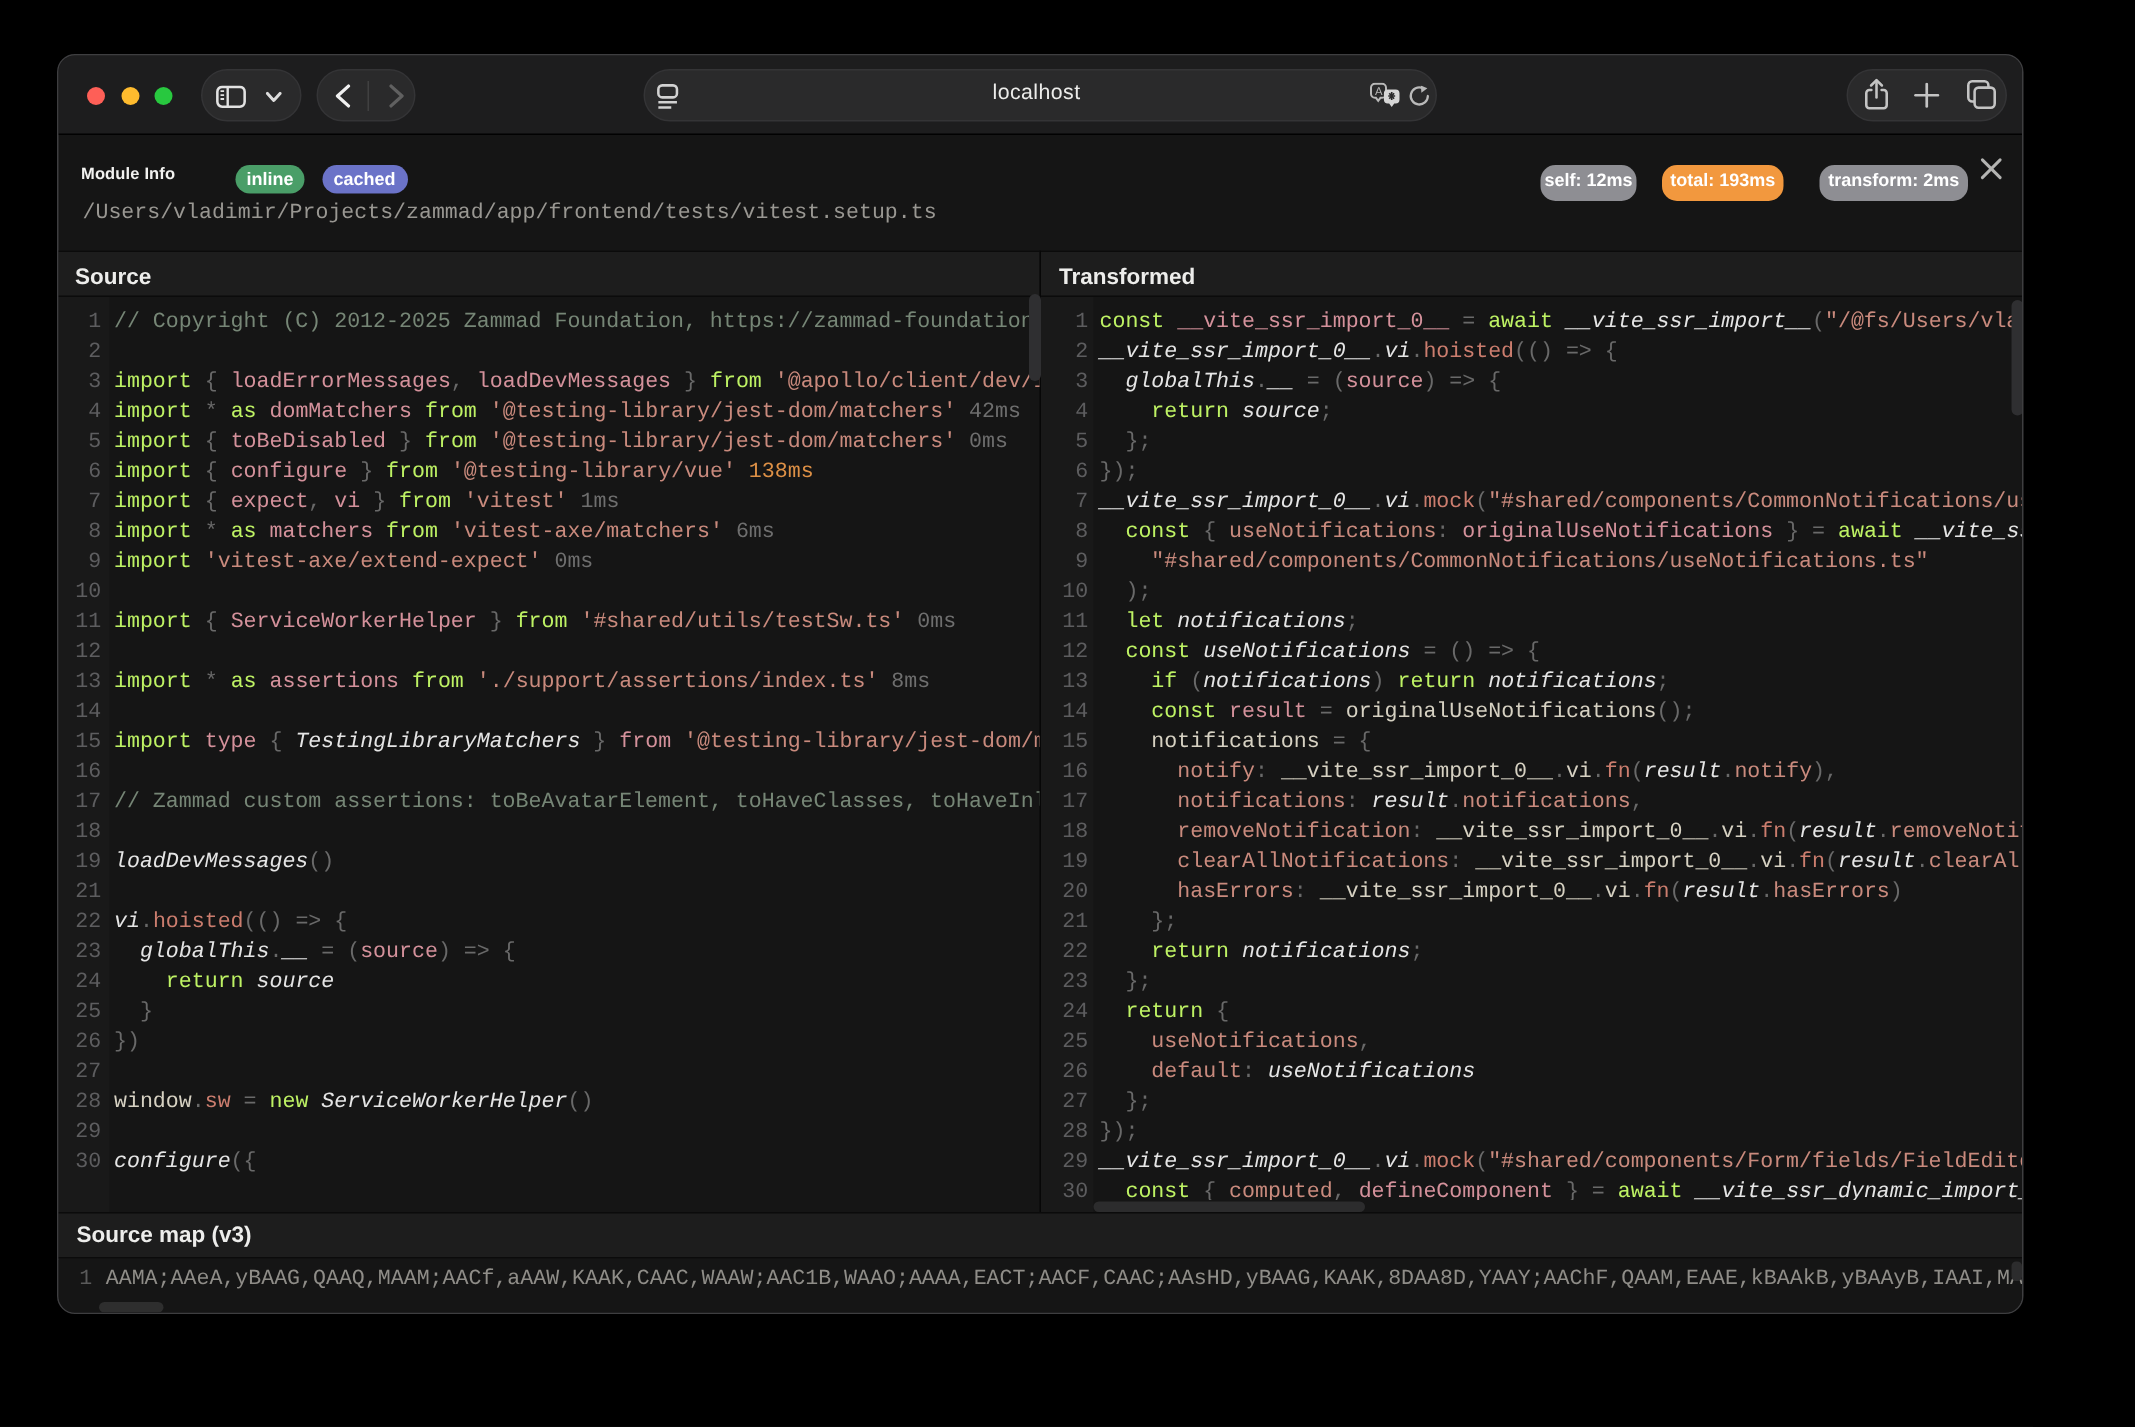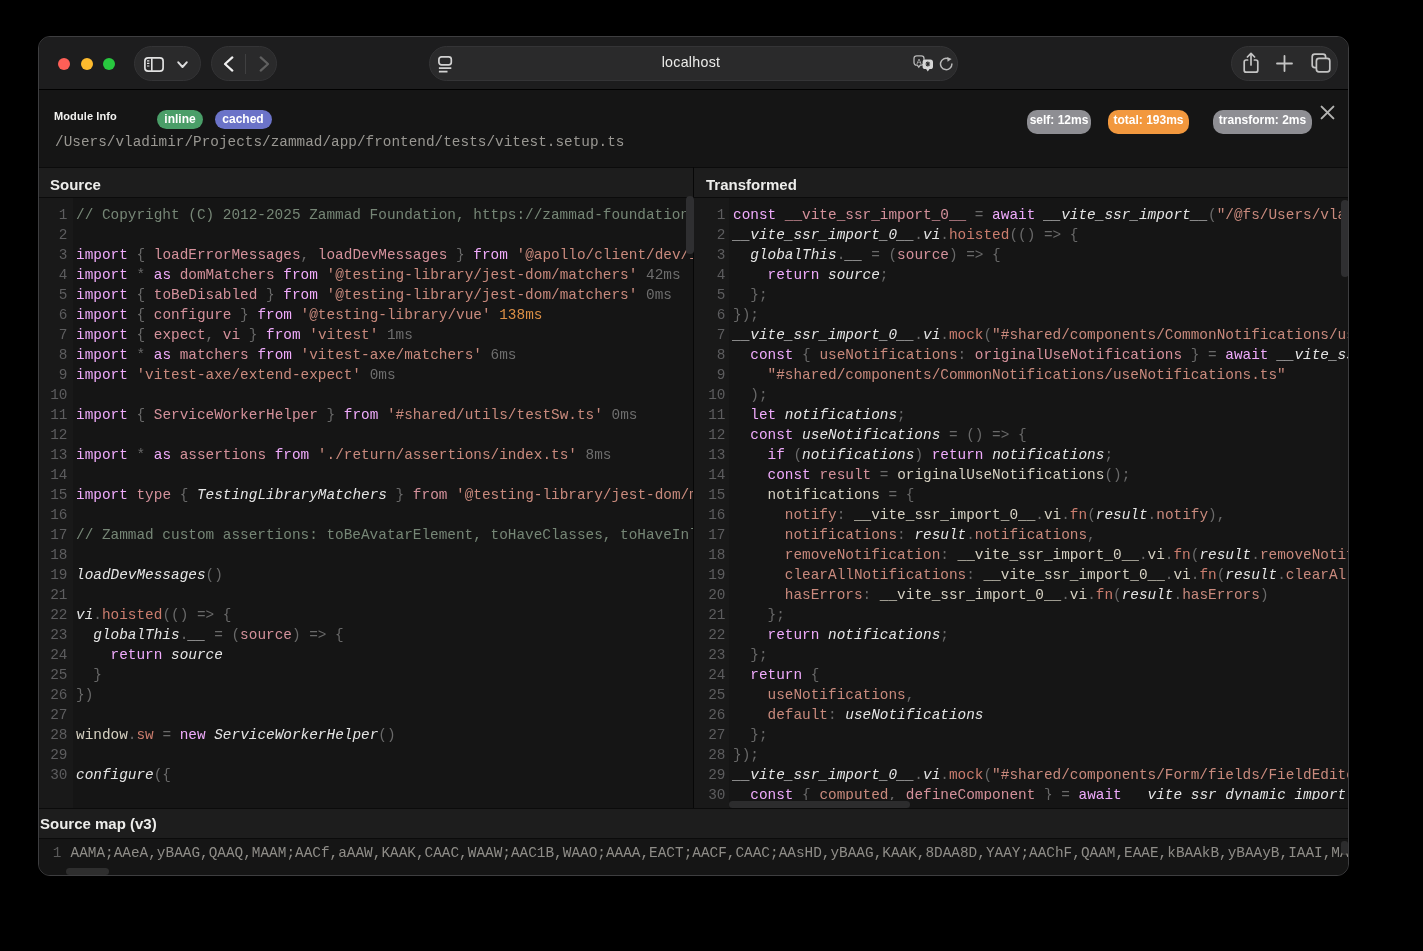--- a/index.html
+++ b/index.html
@@ -31,21 +31,21 @@
            font-family:"Liberation Mono",monospace; font-size:14.4px; line-height:20px; }
   .gut { position:absolute; top:161px; height:610px; background:#191919; }
   .vdiv { position:absolute; left:654px; top:130px; width:1px; height:641px; background:#070707; }
   .ln { white-space:pre; height:20px; }
   .ln b { display:inline-block; font-weight:normal; color:#5d5d5f; text-align:right; }
   .pl .ln b { width:28.5px; margin-right:8.5px; }
   .pr .ln b { width:31.5px; margin-right:7.5px; }
   .pl { left:0; width:654px; }
   .pr { left:655px; width:654px; }
   i { font-style:normal; }
-  .k { color:#f0abfc; } .s { color:#c98a7d; } .pu { color:#696969; }
+  .k { color:#bef264; } .s { color:#c98a7d; } .pu { color:#696969; }
   .cm { color:#768676; } .ol { color:#e5e5e5;font-style:italic; } .pk { color:#d4919b; }
   .mt { color:#cb7d6e; } .df { color:#d6d1c2; } .gy { color:#6e6e6e; }
   .or { color:#dd9046; }
   .ln span { color:#d6d1c2; }
   
   .sbv { position:absolute; width:8px; border-radius:4px; background:#2f2f31; }
   .sbh { position:absolute; height:7px; border-radius:3.5px; background:#2c2c2d; }
   
   .smh { position:absolute; left:0; top:771px; width:100%; height:31px; background:#1d1d1d;
          border-top:1px solid #0b0b0b; border-bottom:1px solid #0b0b0b;
@@ -149,21 +149,21 @@
 <div class="ln"><b>3</b><span><i class="k">import</i><i class="pu"> { </i><i class="pk">loadErrorMessages</i><i class="pu">, </i><i class="pk">loadDevMessages</i><i class="pu"> } </i><i class="k">from</i> <i class="s">'@apollo/client/dev/index.js'</i></span></div>
 <div class="ln"><b>4</b><span><i class="k">import</i><i class="pu"> * </i><i class="k">as</i> <i class="pk">domMatchers</i> <i class="k">from</i> <i class="s">'@testing-library/jest-dom/matchers'</i><i class="gy"> 42ms</i></span></div>
 <div class="ln"><b>5</b><span><i class="k">import</i><i class="pu"> { </i><i class="pk">toBeDisabled</i><i class="pu"> } </i><i class="k">from</i> <i class="s">'@testing-library/jest-dom/matchers'</i><i class="gy"> 0ms</i></span></div>
 <div class="ln"><b>6</b><span><i class="k">import</i><i class="pu"> { </i><i class="pk">configure</i><i class="pu"> } </i><i class="k">from</i> <i class="s">'@testing-library/vue'</i><i class="or"> 138ms</i></span></div>
 <div class="ln"><b>7</b><span><i class="k">import</i><i class="pu"> { </i><i class="pk">expect</i><i class="pu">, </i><i class="pk">vi</i><i class="pu"> } </i><i class="k">from</i> <i class="s">'vitest'</i><i class="gy"> 1ms</i></span></div>
 <div class="ln"><b>8</b><span><i class="k">import</i><i class="pu"> * </i><i class="k">as</i> <i class="pk">matchers</i> <i class="k">from</i> <i class="s">'vitest-axe/matchers'</i><i class="gy"> 6ms</i></span></div>
 <div class="ln"><b>9</b><span><i class="k">import</i> <i class="s">'vitest-axe/extend-expect'</i><i class="gy"> 0ms</i></span></div>
 <div class="ln"><b>10</b><span></span></div>
 <div class="ln"><b>11</b><span><i class="k">import</i><i class="pu"> { </i><i class="pk">ServiceWorkerHelper</i><i class="pu"> } </i><i class="k">from</i> <i class="s">'#shared/utils/testSw.ts'</i><i class="gy"> 0ms</i></span></div>
 <div class="ln"><b>12</b><span></span></div>
-<div class="ln"><b>13</b><span><i class="k">import</i><i class="pu"> * </i><i class="k">as</i> <i class="pk">assertions</i> <i class="k">from</i> <i class="s">'./return/assertions/index.ts'</i><i class="gy"> 8ms</i></span></div>
+<div class="ln"><b>13</b><span><i class="k">import</i><i class="pu"> * </i><i class="k">as</i> <i class="pk">assertions</i> <i class="k">from</i> <i class="s">'./support/assertions/index.ts'</i><i class="gy"> 8ms</i></span></div>
 <div class="ln"><b>14</b><span></span></div>
 <div class="ln"><b>15</b><span><i class="k">import</i> <i class="pk">type</i><i class="pu"> { </i><i class="ol">TestingLibraryMatchers</i><i class="pu"> } </i><i class="pk">from</i> <i class="s">'@testing-library/jest-dom/matchers'</i></span></div>
 <div class="ln"><b>16</b><span></span></div>
 <div class="ln"><b>17</b><span><i class="cm">// Zammad custom assertions: toBeAvatarElement, toHaveClasses, toHaveInlineStyle</i></span></div>
 <div class="ln"><b>18</b><span></span></div>
 <div class="ln"><b>19</b><span><i class="ol">loadDevMessages</i><i class="pu">()</i></span></div>
 <div class="ln"><b>21</b><span></span></div>
 <div class="ln"><b>22</b><span><i class="ol">vi</i><i class="pu">.</i><i class="mt">hoisted</i><i class="pu">(() =&gt; {</i></span></div>
 <div class="ln"><b>23</b><span>  <i class="ol">globalThis</i><i class="pu">.</i><i class="ol">__</i><i class="pu"> = (</i><i class="pk">source</i><i class="pu">) =&gt; {</i></span></div>
 <div class="ln"><b>24</b><span>    <i class="k">return</i> <i class="ol">source</i></span></div>
@@ -204,17 +204,17 @@
 <div class="ln"><b>27</b><span>  <i class="pu">};</i></span></div>
 <div class="ln"><b>28</b><span><i class="pu">});</i></span></div>
 <div class="ln"><b>29</b><span><i class="ol">__vite_ssr_import_0__</i><i class="pu">.</i><i class="ol">vi</i><i class="pu">.</i><i class="mt">mock</i><i class="pu">(</i><i class="s">"#shared/components/Form/fields/FieldEditor/FieldEditorSuggestion.vue"</i> </span></div>
 <div class="ln"><b>30</b><span>  <i class="k">const</i><i class="pu"> { </i><i class="s">computed</i><i class="pu">, </i><i class="pk">defineComponent</i><i class="pu"> } = </i><i class="k">await</i> <i class="ol">__vite_ssr_dynamic_import__</i></span></div>
   </div>
 
   <div class="sbv" style="left:647px; top:159px; height:58px;"></div>
   <div class="sbv" style="left:1301.5px; top:163px; height:77px;"></div>
   <div class="sbh" style="left:690px; top:764px; width:181px;"></div>
 
-  <div class="smh" style="padding-left:1px;">Source map (v3)</div>
+  <div class="smh" style="padding-left:12px;">Source map (v3)</div>
   <div class="smr"><b>1</b>AAMA;AAeA,yBAAG,QAAQ,MAAM;AACf,aAAW,KAAK,CAAC,WAAW;AAC1B,WAAO;AAAA,EACT;AACF,CAAC;AAsHD,yBAAG,KAAK,8DAA8D,YAAY;AAChF,QAAM,EAAE,kBAAkB,yBAAyB,IAAI,MAAM,8BAA8B,GAAG;AACzB,QAAM,gBAAgB,yBAAyB,KAAK</div>
   <div class="sbh" style="left:27px; top:831px; width:43px; background:#2e2e2e;"></div>
   <div style="position:absolute; left:1302px; top:804px; width:7px; height:13px; border-radius:3px; background:#2c2c2d;"></div>
 </div>
 
 </body></html>

